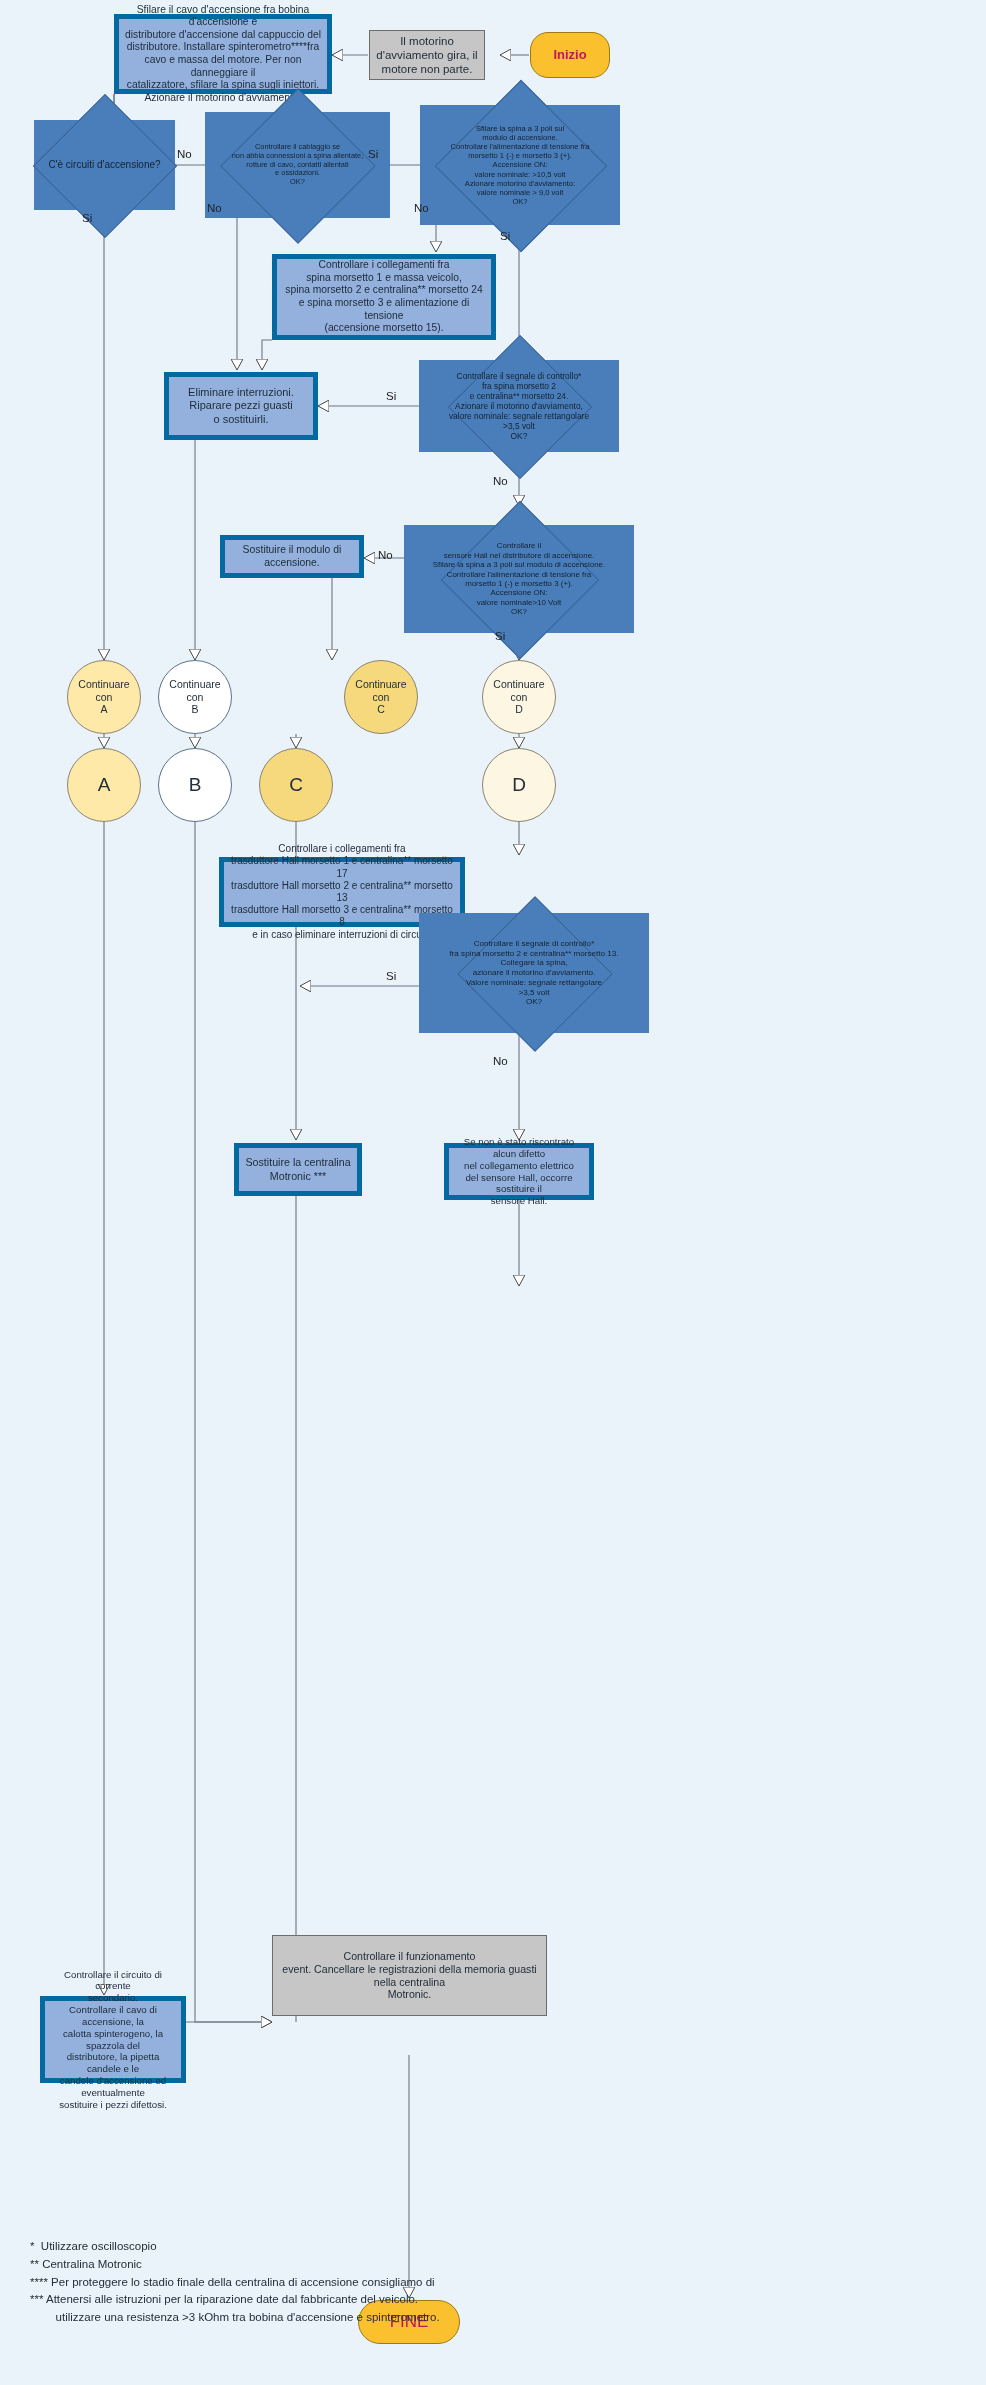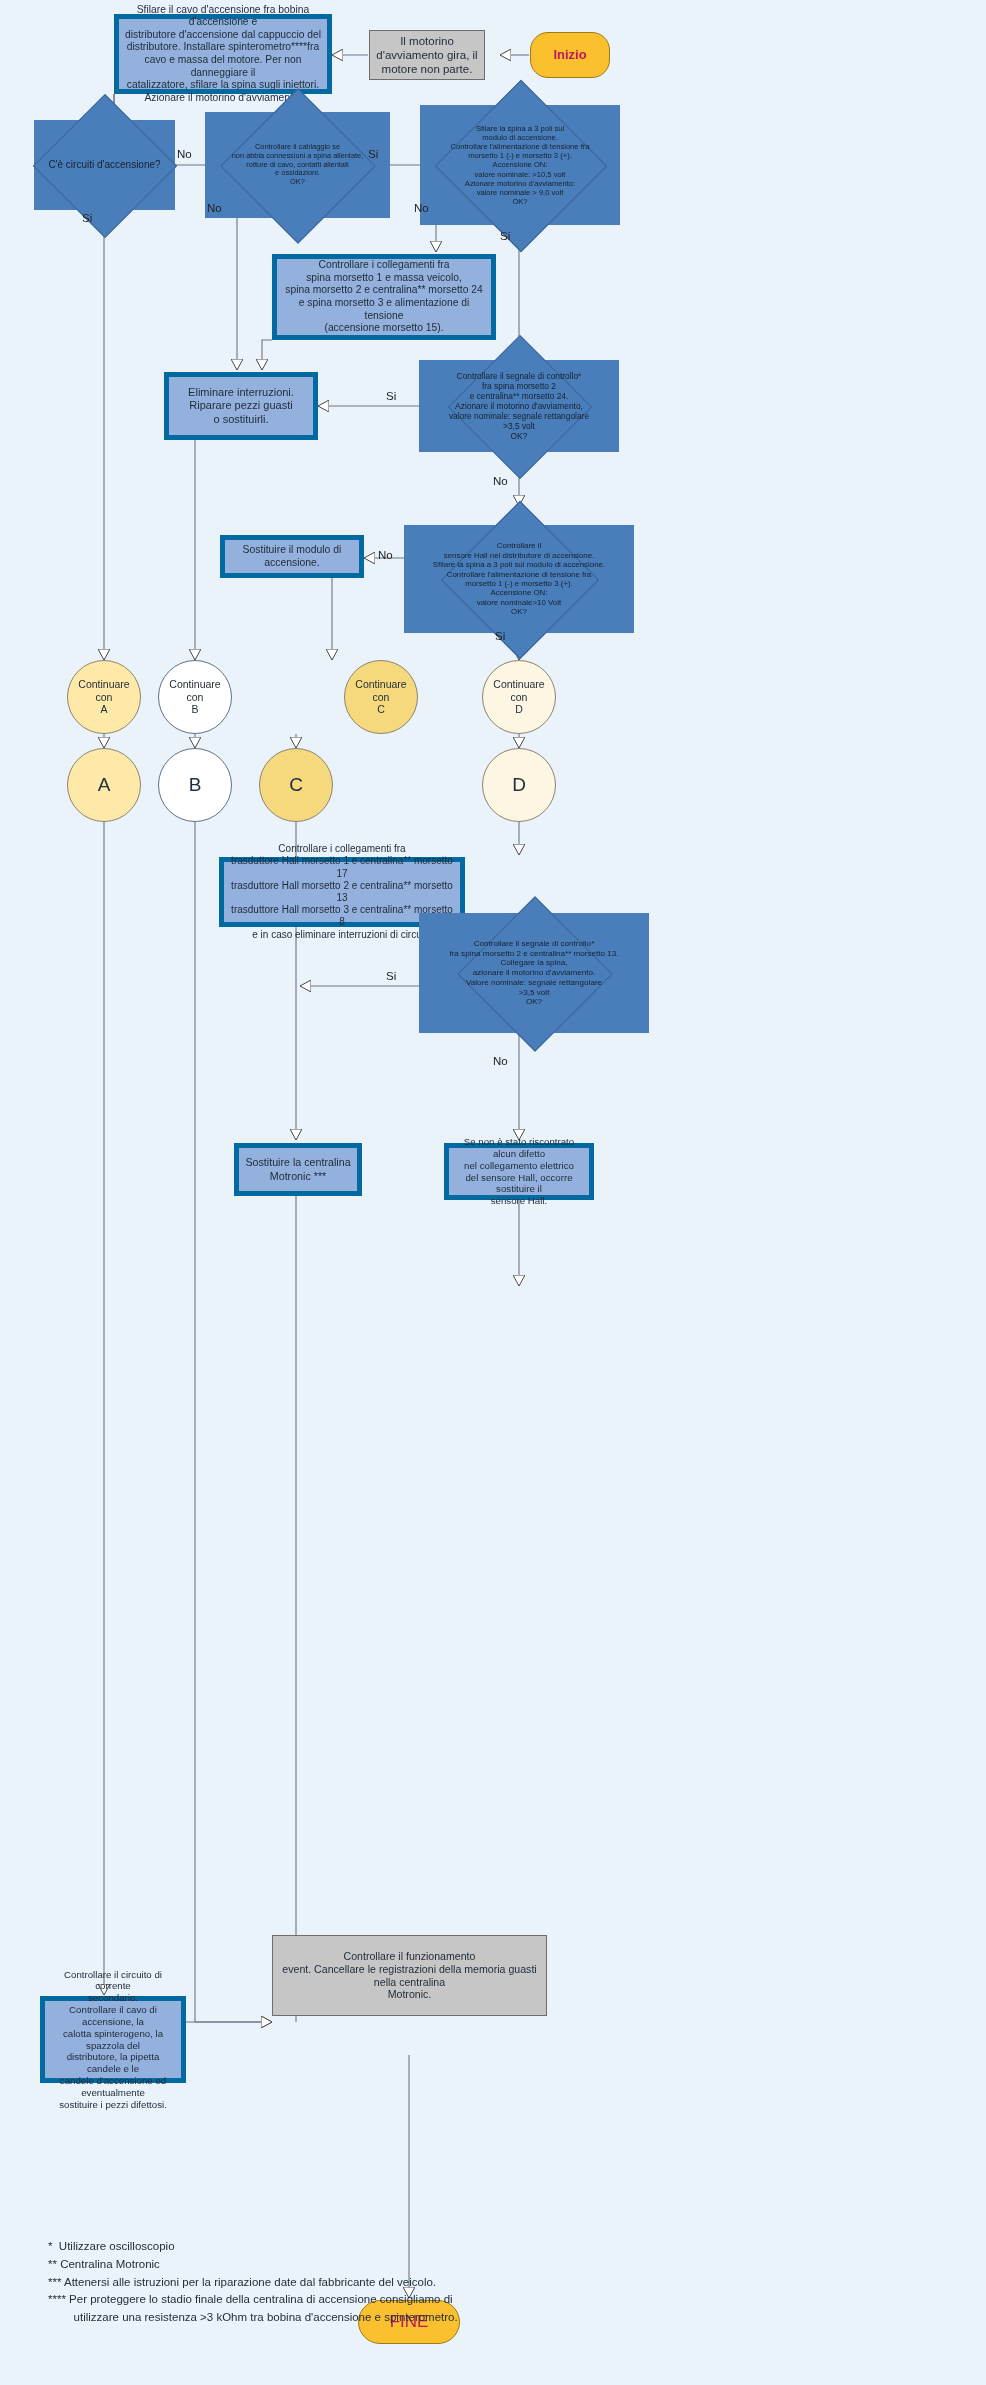--- a/index.html
+++ b/index.html
@@ -51,21 +51,21 @@
 
   
   .pill{
     background:#fbc02d;border:1px solid #9b7c14;border-radius:18px;
     font-weight:bold;font-size:13px;color:#be185d;
   }
   .pill.fine{font-size:17px;font-weight:normal;border-radius:22px;}
 
   .edgelabel{position:absolute;font-size:11.5px;color:#222;background:transparent;}
 
-  .footnotes{position:absolute;left:48px;top:2238px;width:620px;font-size:11.5px;line-height:1.55;}
+  .footnotes{position:absolute;left:30px;top:2238px;width:620px;font-size:11.5px;line-height:1.55;}
   .footnotes div{white-space:pre;}
 </style>
 </head>
 <body>
 
 <div id="canvas">
 
   <svg id="wires" viewBox="0 0 986 2385">
     <defs>
       <marker id="ah" markerWidth="12" markerHeight="12" refX="11" refY="6" orient="auto" markerUnits="userSpaceOnUse">
@@ -314,18 +314,18 @@
 Motronic.</span>
   </div>
 
   <div class="node pill fine" style="left:358px;top:2300px;width:102px;height:44px;">
     <span class="txt">FINE</span>
   </div>
 
   <div class="footnotes">
     <div>*  Utilizzare oscilloscopio</div>
     <div>** Centralina Motronic</div>
+    <div>**** Per proteggere lo stadio finale della centralina di accensione consigliamo di</div>
     <div>*** Attenersi alle istruzioni per la riparazione date dal fabbricante del veicolo.</div>
-    <div>**** Per proteggere lo stadio finale della centralina di accensione consigliamo di</div>
     <div>        utilizzare una resistenza &gt;3 kOhm tra bobina d'accensione e spinterometro.</div>
   </div>
 
 </div>
 
 </body></html>

